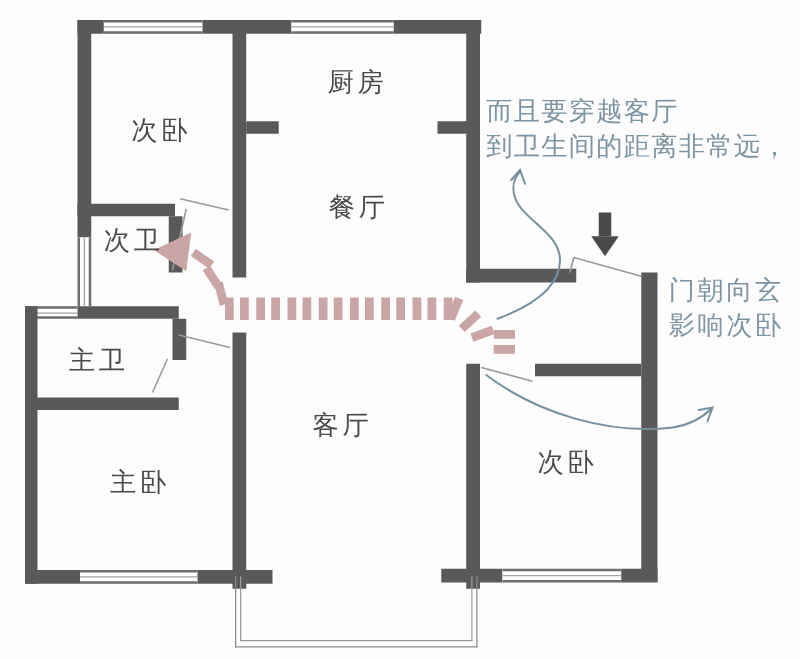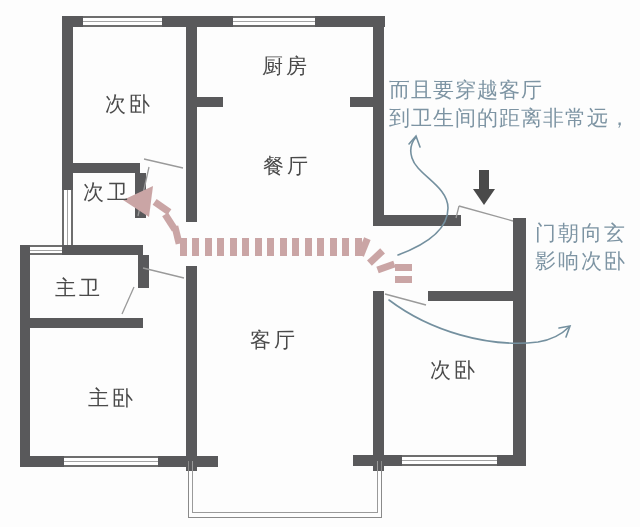--- a/index.html
+++ b/index.html
@@ -122,21 +122,21 @@
       <rect x="479" y="170" width="10" height="19"></rect>
       <polygon points="473,189 495,189 484,205"></polygon>
     </g>
   </svg>
 
   <div class="room-label" style="left:129px;top:104px;">次卧</div>
   <div class="room-label" style="left:286px;top:66px;">厨房</div>
   <div class="room-label" style="left:287px;top:166px;">餐厅</div>
   <div class="room-label" style="left:107px;top:192px;">次卫</div>
   <div class="room-label" style="left:79px;top:288px;">主卫</div>
-  <div class="room-label" style="left:112px;top:398px;">主卧</div>
+  <div class="room-label" style="left:112px;top:386px;">主卧</div>
   <div class="room-label" style="left:274px;top:340px;">客厅</div>
   <div class="room-label" style="left:454px;top:370px;">次卧</div>
 
   <div class="note" style="left:389px;top:76px;">
     <div>而且要穿越客厅</div>
     <div>到卫生间的距离非常远，</div>
   </div>
 
   <div class="note" style="left:535px;top:219px;letter-spacing:2px;">
     <div>门朝向玄</div>

